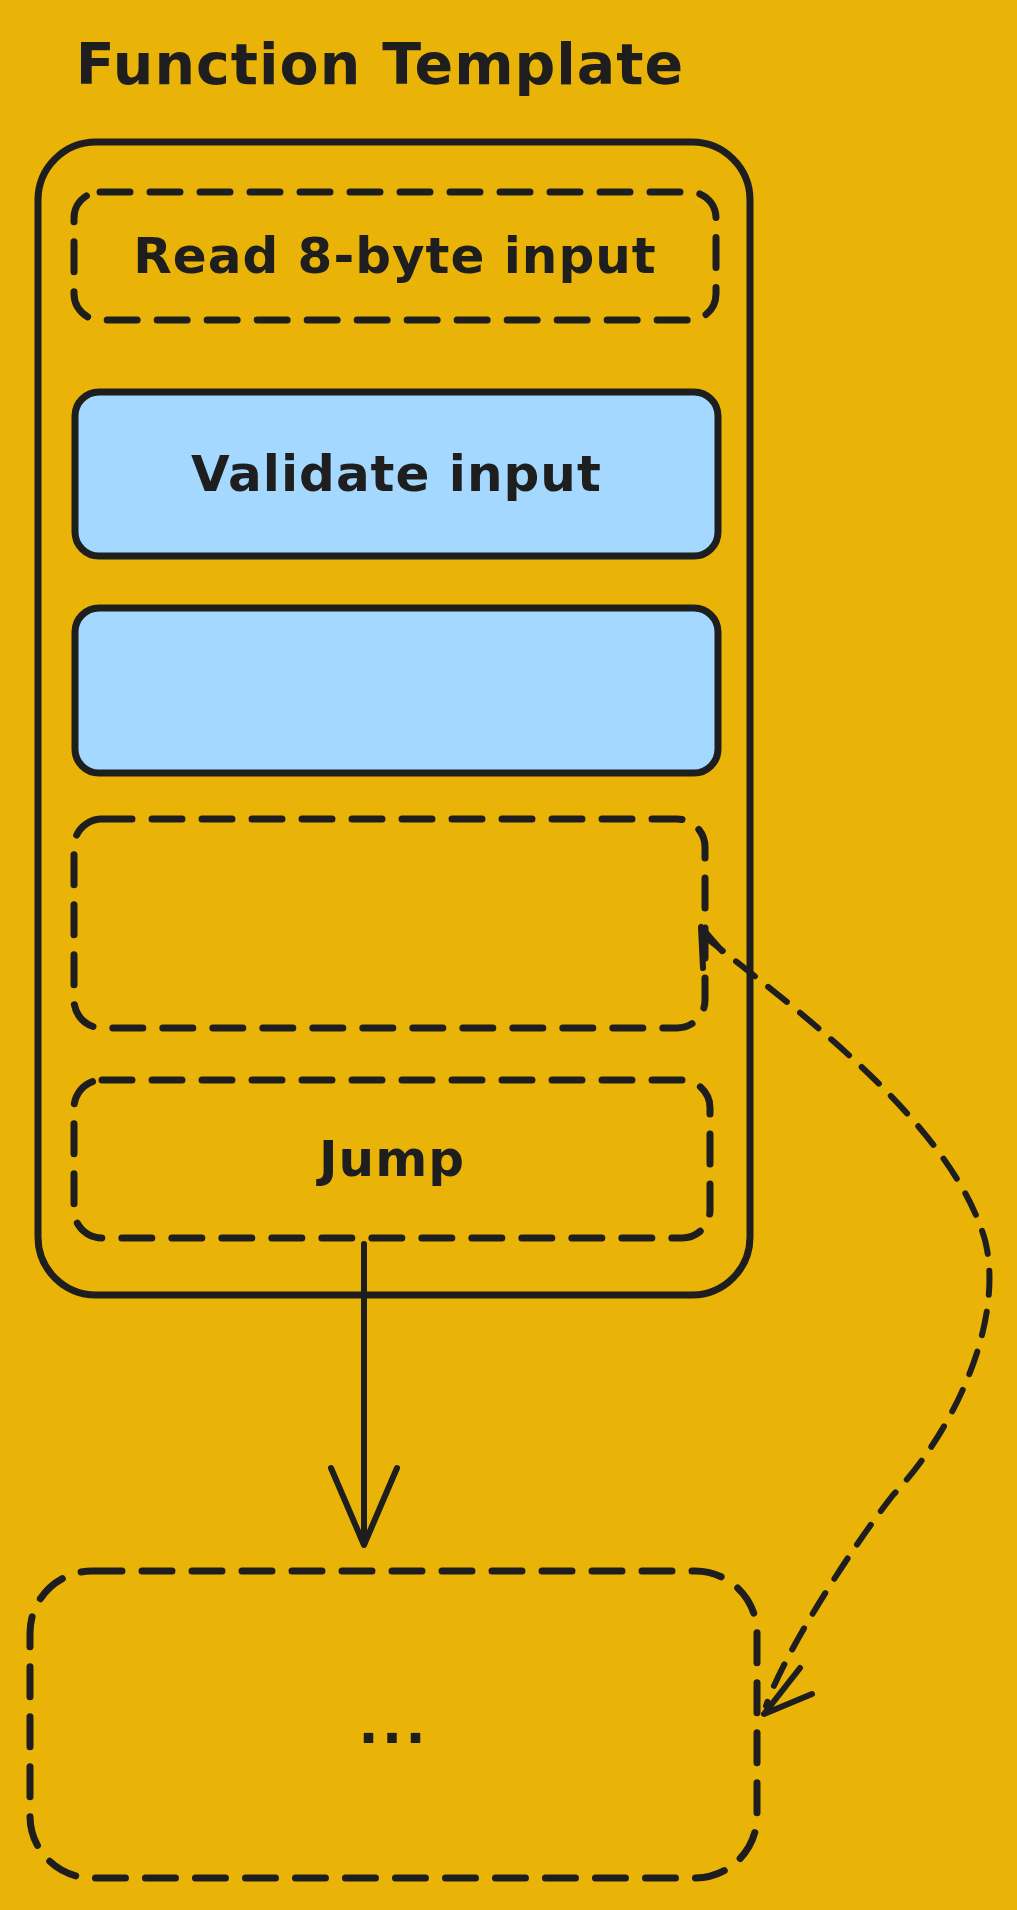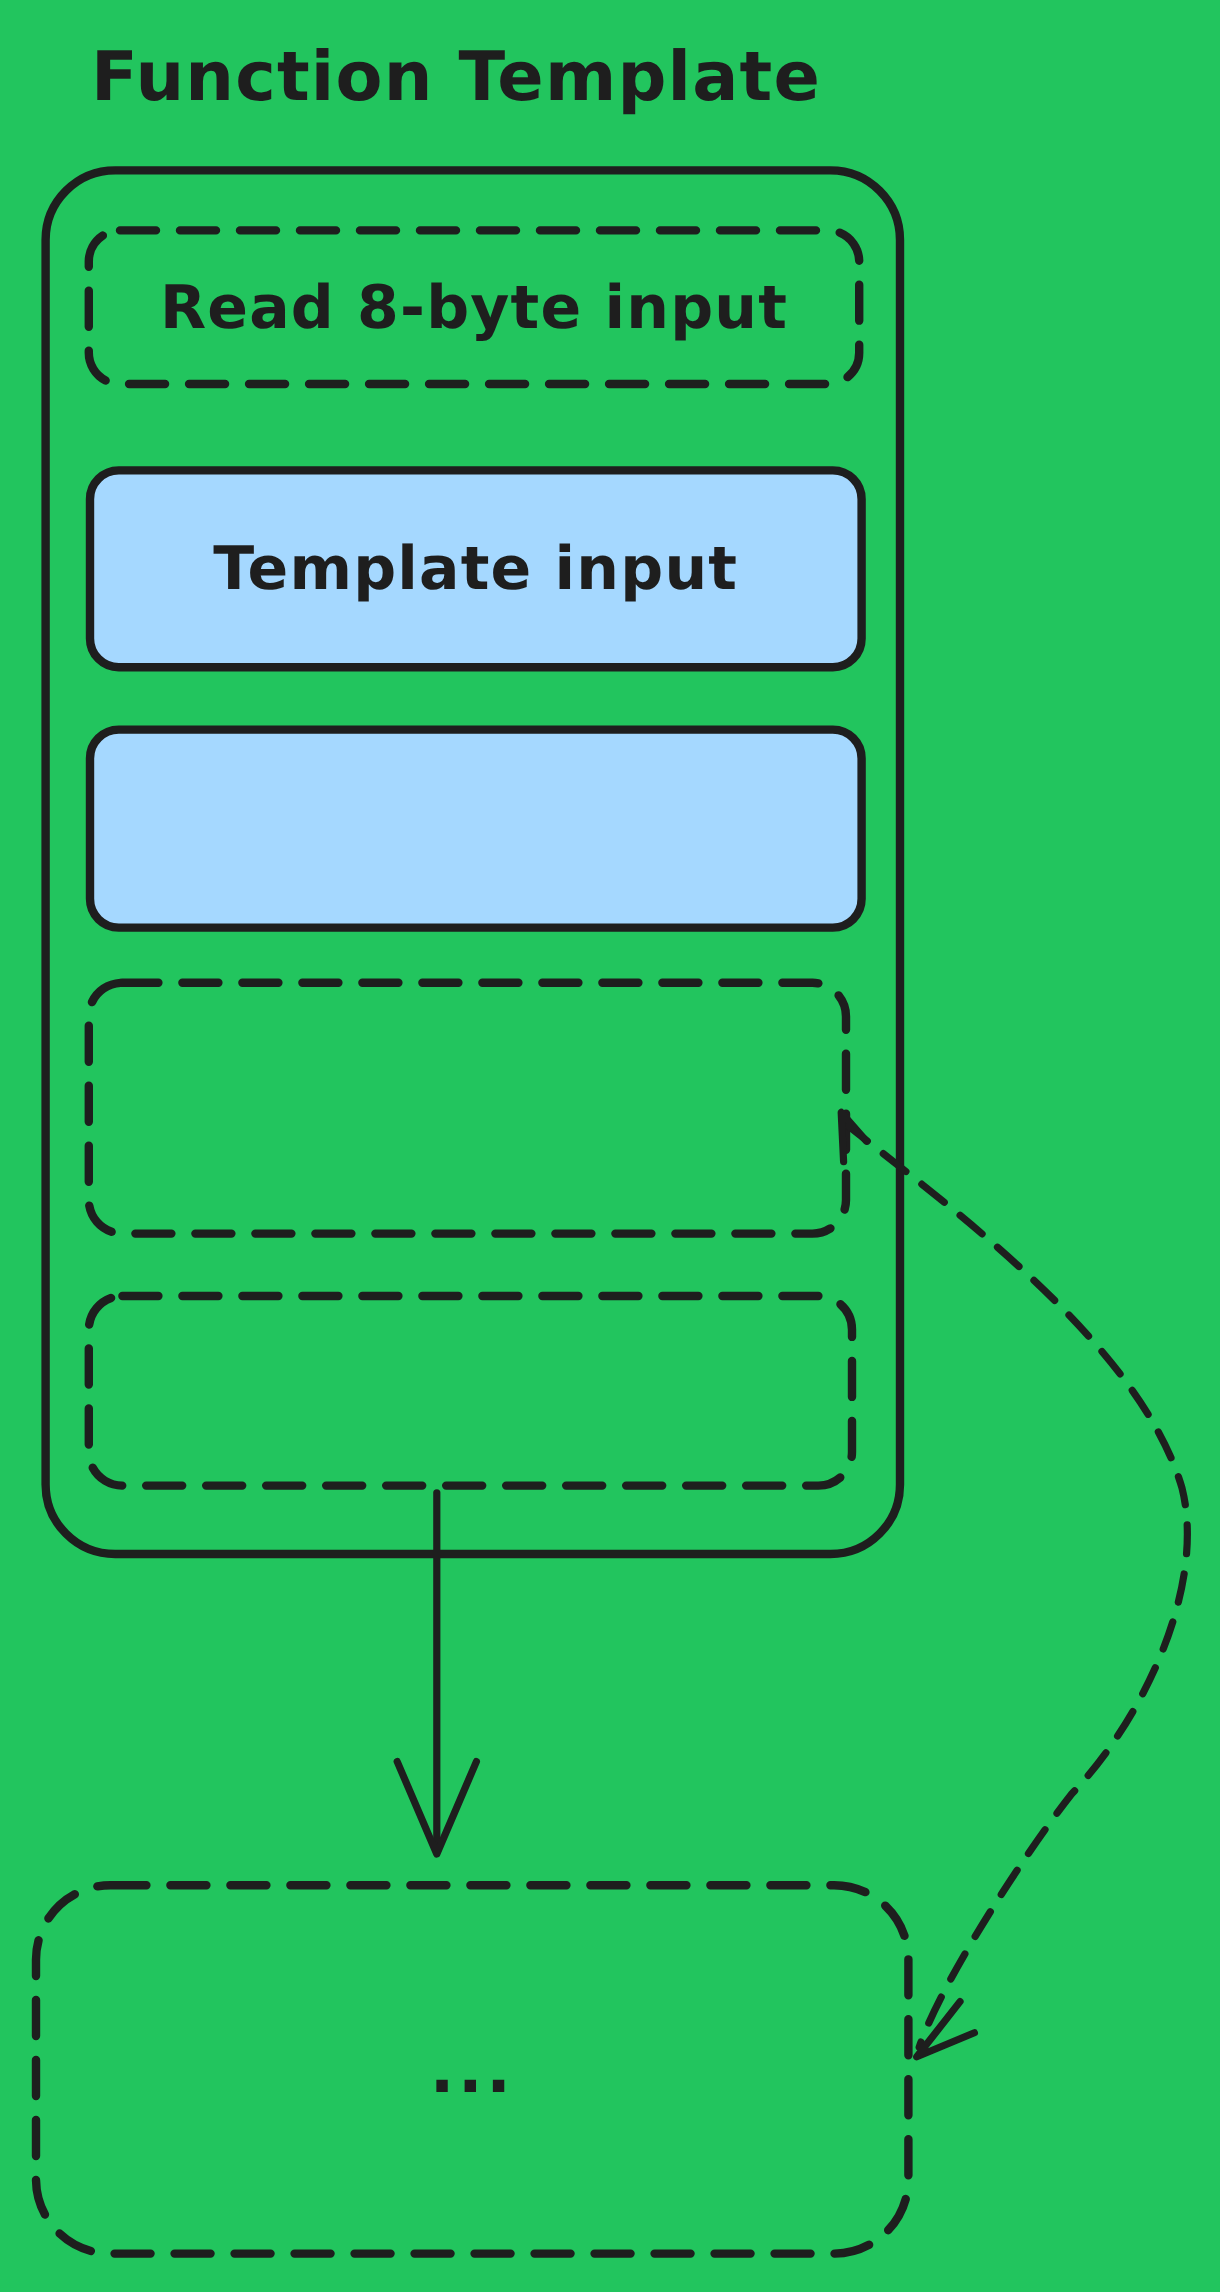--- a/index.html
+++ b/index.html
@@ -1,20 +1,20 @@
 <!DOCTYPE html>
 <html><head>
 <meta charset="utf-8">
 <style>
   html, body { margin: 0; padding: 0; background: #ffffff; }
   #stage {
     position: relative;
     width: 1017px;
     height: 1910px;
-    background: #22c55e;
+    background: #eab308;
     font-family: "DejaVu Sans", "Liberation Sans", sans-serif;
     color: #1e1e1e;
     overflow: hidden;
   }
   #diagram-svg { position: absolute; left: 0; top: 0; }
 
   .label {
     position: absolute;
     display: flex;
     align-items: center;
@@ -83,20 +83,21 @@
       <polyline points="722,951 701,927 703,968" class="stroke sw6"></polyline>
 
       <polyline points="800,1668 764,1714 812,1694" class="stroke sw6"></polyline>
     </g>
   </svg>
 
   <div class="title">Function Template</div>
 
   <div class="label" style="left:74px; top:192px; width:642px; height:128px;">Read 8-byte input</div>
 
-  <div class="label" style="left:75px; top:392px; width:643px; height:164px;">Template input</div>
+  <div class="label" style="left:75px; top:392px; width:643px; height:164px;">Validate input</div>
 
 
 
+  <div class="label" style="left:74px; top:1080px; width:636px; height:158px;">Jump</div>
 
   <div class="label dots" style="left:30px; top:1571px; width:727px; height:307px;">...</div>
 
 </div>
 
 </body></html>

